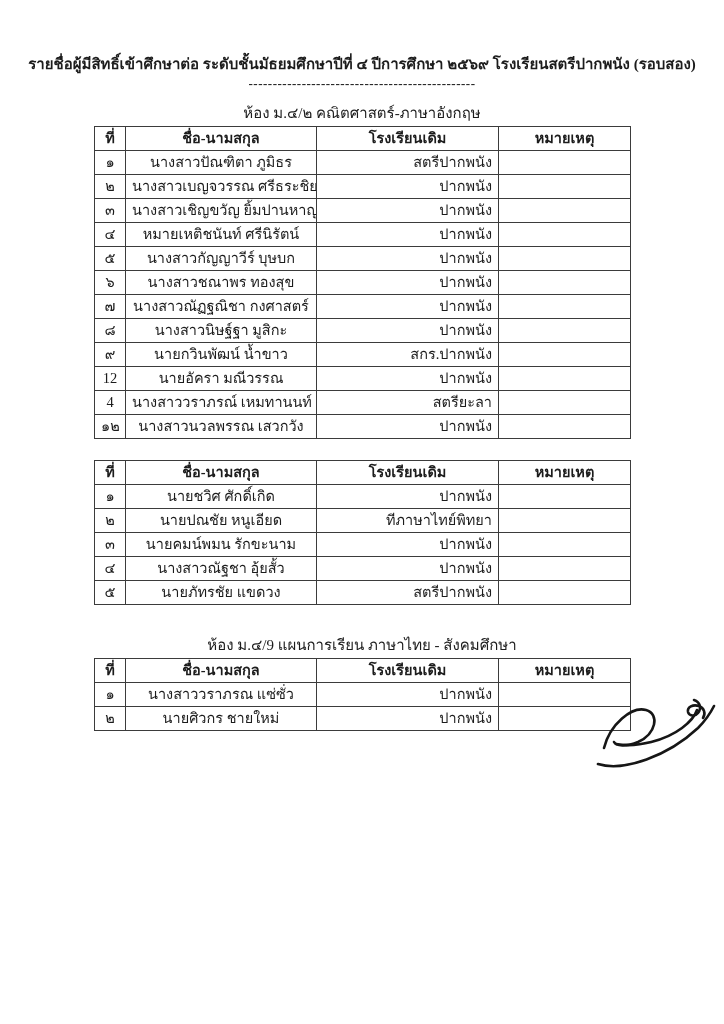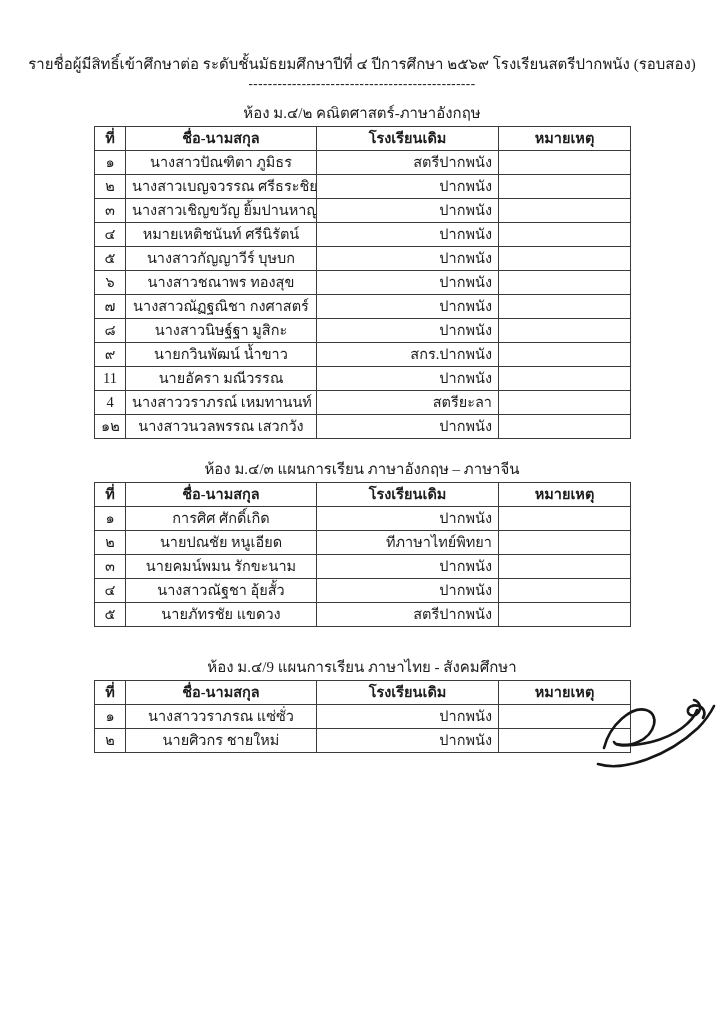--- a/index.html
+++ b/index.html
@@ -9,21 +9,21 @@
     margin:0 auto;
     background:#ffffff;
     font-family:"Liberation Serif","DejaVu Serif",serif;
     color:#1c1c1c;
     overflow:hidden;
     box-sizing:border-box;
     padding-top:54px;
   }
   .main-title {
     text-align:center;
-    font-weight:normal;
+    font-weight:bold;
     font-size:15px;
     line-height:20px;
     white-space:nowrap;
   }
   .divider-line {
     text-align:center;
     font-weight:bold;
     font-size:13px;
     line-height:14px;
     margin-top:3px;
@@ -153,21 +153,21 @@
               <td class="col-school">ปากพนัง</td>
               <td class="col-remark">&nbsp;</td>
             </tr>
             <tr>
               <td class="col-no">๙</td>
               <td class="col-name">นายกวินพัฒน์  น้ำขาว</td>
               <td class="col-school">สกร.ปากพนัง</td>
               <td class="col-remark">&nbsp;</td>
             </tr>
             <tr>
-              <td class="col-no">11</td>
+              <td class="col-no">12</td>
               <td class="col-name">นายอัครา  มณีวรรณ</td>
               <td class="col-school">ปากพนัง</td>
               <td class="col-remark">&nbsp;</td>
             </tr>
             <tr>
               <td class="col-no">4</td>
               <td class="col-name">นางสาววราภรณ์  เหมทานนท์</td>
               <td class="col-school">สตรียะลา</td>
               <td class="col-remark">&nbsp;</td>
             </tr>
@@ -175,40 +175,39 @@
               <td class="col-no">๑๒</td>
               <td class="col-name">นางสาวนวลพรรณ  เสวกวัง</td>
               <td class="col-school">ปากพนัง</td>
               <td class="col-remark">&nbsp;</td>
             </tr>
           </tbody>
     </table>
   </section>
 
   <section class="tbl-block second">
-    <div class="tbl-title">ห้อง ม.๔/๓  แผนการเรียน ภาษาอังกฤษ – ภาษาจีน</div>
     <table class="roster">
       <colgroup>
         <col class="c-no">
             <col class="c-name">
             <col class="c-school">
             <col class="c-remark">
       </colgroup>
       <thead>
             <tr>
               <th>ที่</th>
               <th>ชื่อ-นามสกุล</th>
               <th>โรงเรียนเดิม</th>
               <th>หมายเหตุ</th>
             </tr>
           </thead>
       <tbody>
             <tr>
               <td class="col-no">๑</td>
-              <td class="col-name">การศิศ  ศักดิ์เกิด</td>
+              <td class="col-name">นายชวิศ  ศักดิ์เกิด</td>
               <td class="col-school">ปากพนัง</td>
               <td class="col-remark">&nbsp;</td>
             </tr>
             <tr>
               <td class="col-no">๒</td>
               <td class="col-name">นายปณชัย  หนูเอียด</td>
               <td class="col-school">ทีภาษาไทย์พิทยา</td>
               <td class="col-remark">&nbsp;</td>
             </tr>
             <tr>

